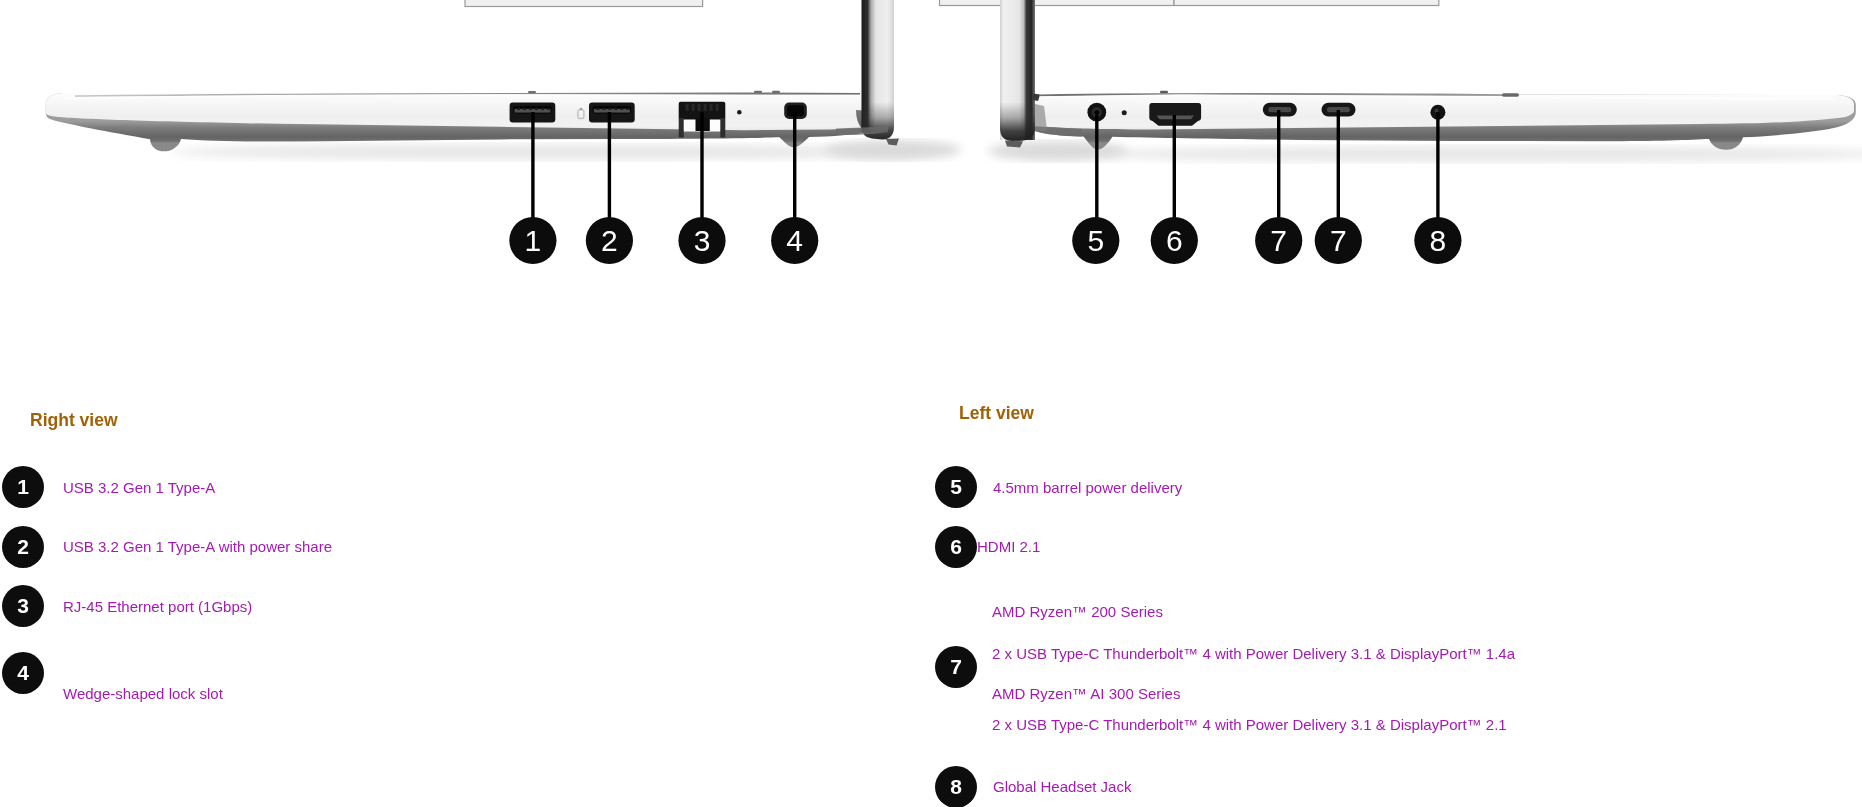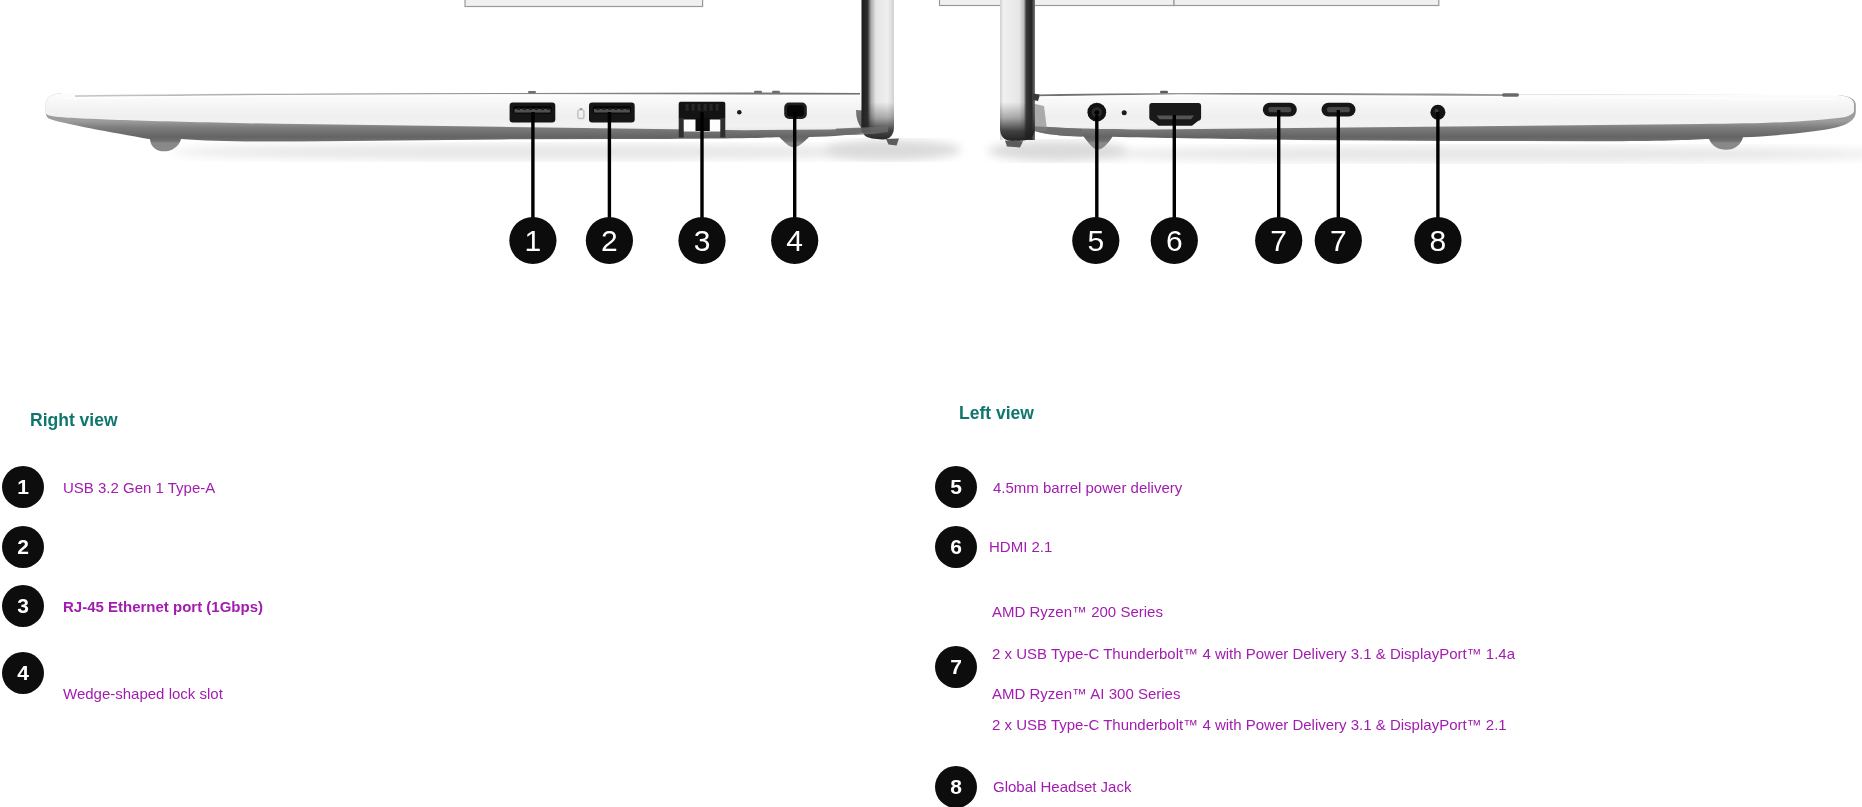--- a/index.html
+++ b/index.html
@@ -1,19 +1,19 @@
 <!DOCTYPE html>
 <html><head>
 <meta charset="utf-8">
 <style>
   html,body{margin:0;padding:0;background:#fff;}
   body{width:1862px;height:807px;position:relative;overflow:hidden;
        font-family:"Liberation Sans", sans-serif;}
   .abs{position:absolute;}
-  .h2{font-weight:bold;font-size:17.5px;color:#0f766e;transform:translateZ(0);}
+  .h2{font-weight:bold;font-size:17.5px;color:#a16207;transform:translateZ(0);}
   .item{position:absolute;display:flex;align-items:center;}
   .nc{width:42px;height:42px;border-radius:50%;background:#0d0d0d;color:#fff;
       display:flex;align-items:center;justify-content:center;
       font-size:21px;font-weight:bold;flex:0 0 42px;}
   .txt{font-size:15px;color:#a21caf;transform:translateZ(0);}
 </style>
 </head>
 <body>
 
 <svg class="abs" style="left:0;top:0" width="1862" height="290" viewBox="0 0 1862 290">
@@ -254,37 +254,38 @@
 
 <div class="abs h2" style="left:30px;top:409.5px;">Right view</div>
 <div class="abs h2" style="left:959px;top:403px;">Left view</div>
 
 <div class="item" style="left:2px;top:466px;">
     <div class="nc">1</div>
     <div class="txt" style="margin-left:19px;">USB 3.2 Gen 1 Type-A</div>
   </div>
 <div class="item" style="left:2px;top:525.5px;">
     <div class="nc">2</div>
+    <div class="txt" style="margin-left:19px;">USB 3.2 Gen 1 Type-A with power share</div>
   </div>
 <div class="item" style="left:2px;top:585px;">
     <div class="nc">3</div>
-    <div class="txt" style="margin-left:19px;font-weight:bold;">RJ-45 Ethernet port (1Gbps)</div>
+    <div class="txt" style="margin-left:19px;">RJ-45 Ethernet port (1Gbps)</div>
   </div>
 <div class="item" style="left:2px;top:644.5px;">
     <div class="nc">4</div>
     <div class="txt" style="margin-left:19px;margin-top:40px;">Wedge-shaped lock slot</div>
   </div>
 
 <div class="item" style="left:935px;top:466px;">
     <div class="nc">5</div>
     <div class="txt" style="margin-left:16px;">4.5mm barrel power delivery</div>
   </div>
 <div class="item" style="left:935px;top:525.5px;">
     <div class="nc">6</div>
-    <div class="txt" style="margin-left:12px;text-align:center;">HDMI 2.1</div>
+    <div class="txt" style="margin-left:0;text-align:center;">HDMI 2.1</div>
   </div>
 <div class="abs nc" style="left:935px;top:645.5px;">7</div>
 <div class="abs txt" style="left:992px;top:591px;line-height:42px;">AMD Ryzen™ 200 Series<br>2 x USB Type-C Thunderbolt™ 4 with Power Delivery 3.1 &amp; DisplayPort™ 1.4a</div>
 <div class="abs txt" style="left:992px;top:679px;line-height:30.5px;">AMD Ryzen™ AI 300 Series<br>2 x USB Type-C Thunderbolt™ 4 with Power Delivery 3.1 &amp; DisplayPort™ 2.1</div>
 <div class="item" style="left:935px;top:765.5px;">
     <div class="nc">8</div>
     <div class="txt" style="margin-left:16px;">Global Headset Jack</div>
   </div>
 
 </body></html>

